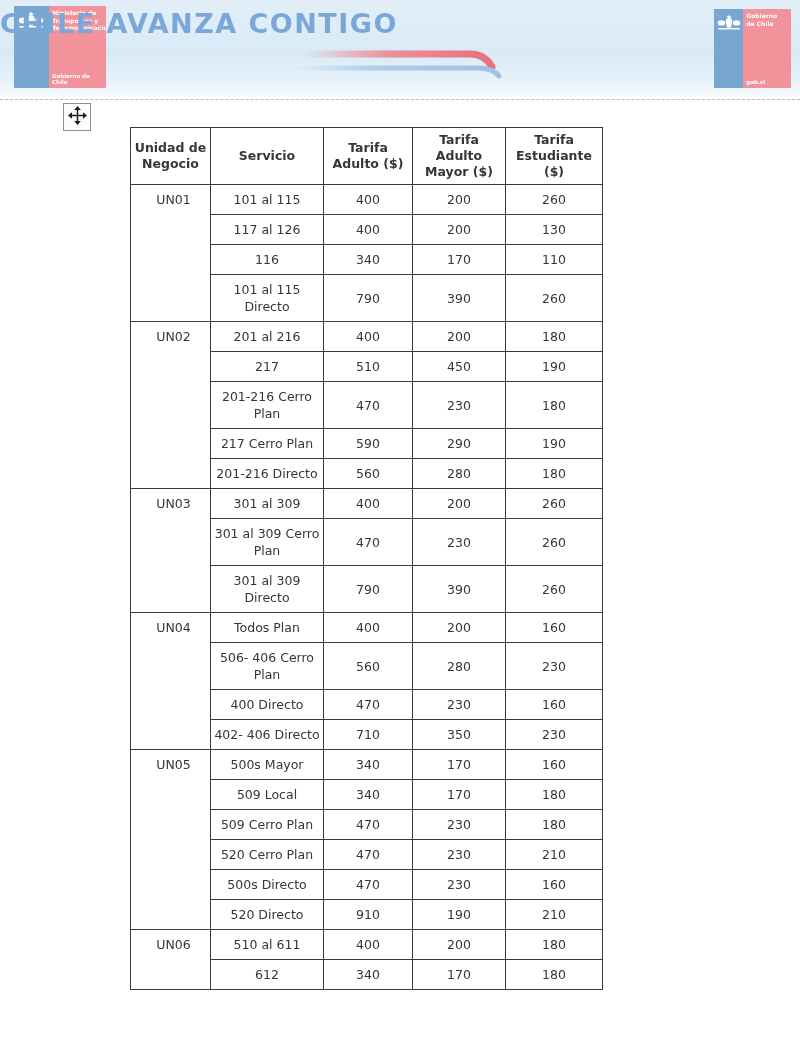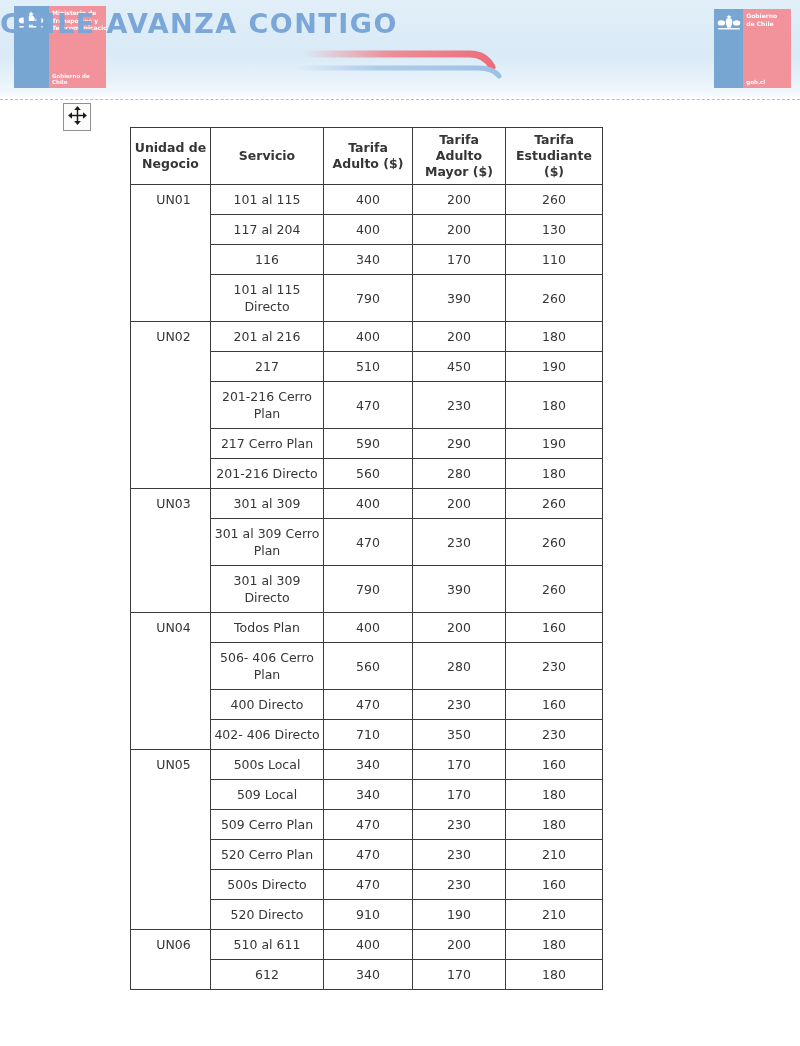--- a/index.html
+++ b/index.html
@@ -160,21 +160,21 @@
     </thead>
     <tbody>
         <tr>
           <td class="unit-cell" rowspan="4">UN01</td>
           <td>101 al 115</td>
           <td>400</td>
           <td>200</td>
           <td>260</td>
         </tr>
         <tr>
-          <td>117 al 204</td>
+          <td>117 al 126</td>
           <td>400</td>
           <td>200</td>
           <td>130</td>
         </tr>
         <tr>
           <td>116</td>
           <td>340</td>
           <td>170</td>
           <td>110</td>
         </tr>
@@ -259,21 +259,21 @@
           <td>160</td>
         </tr>
         <tr>
           <td>402- 406 Directo</td>
           <td>710</td>
           <td>350</td>
           <td>230</td>
         </tr>
         <tr>
           <td class="unit-cell" rowspan="6">UN05</td>
-          <td>500s Local</td>
+          <td>500s Mayor</td>
           <td>340</td>
           <td>170</td>
           <td>160</td>
         </tr>
         <tr>
           <td>509 Local</td>
           <td>340</td>
           <td>170</td>
           <td>180</td>
         </tr>

